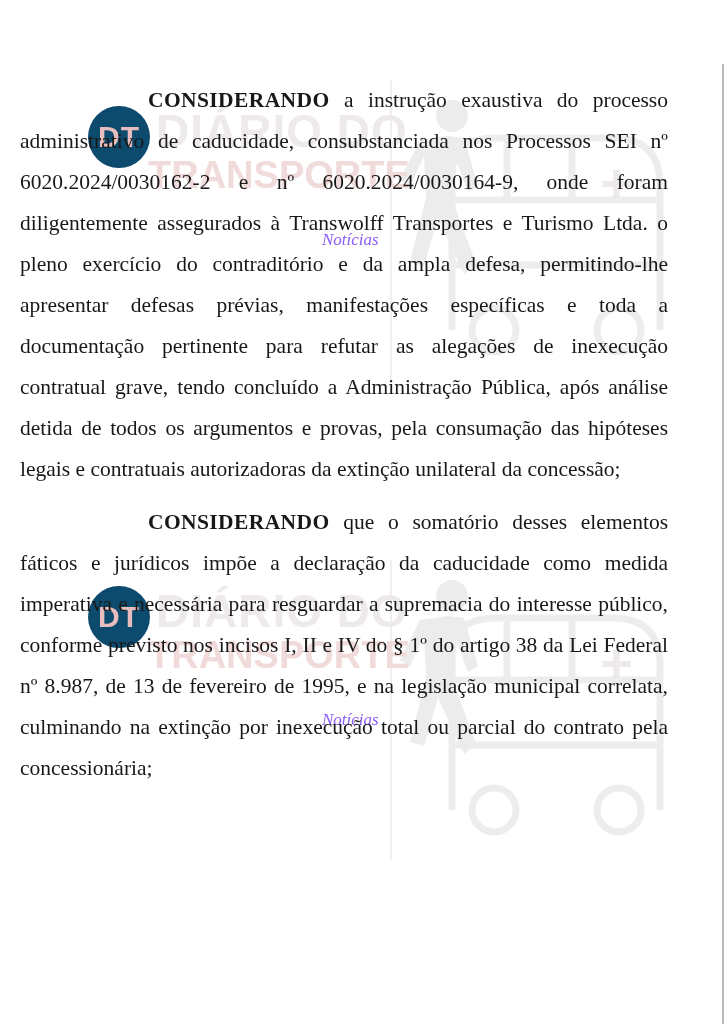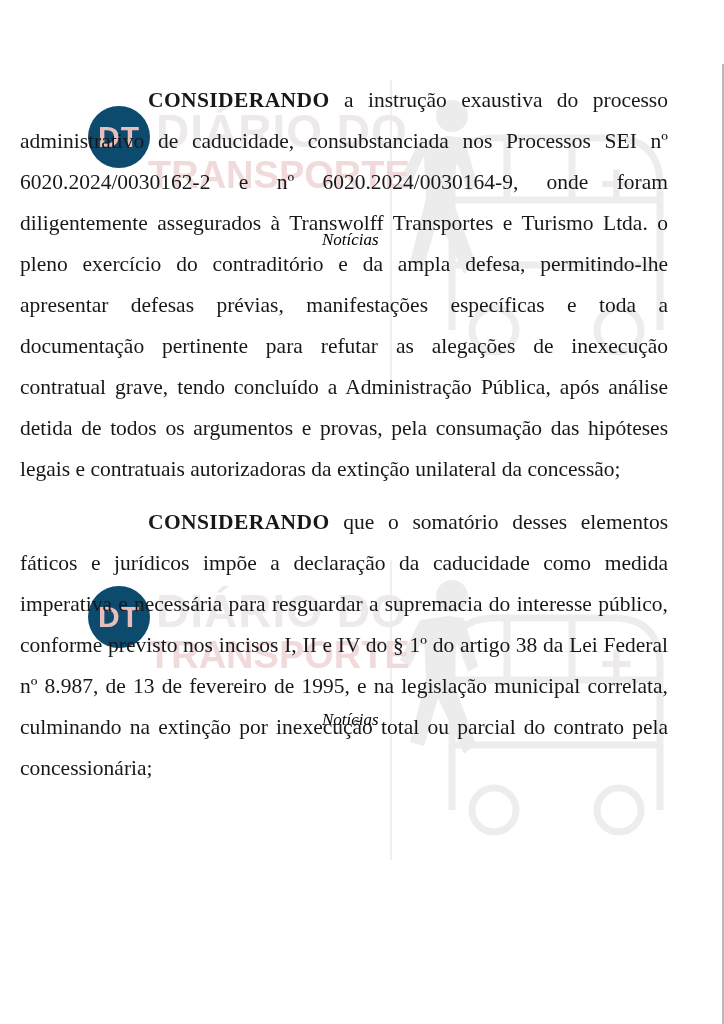--- a/index.html
+++ b/index.html
@@ -80,21 +80,21 @@
     font-weight: bold;
     color: #eeeaea;
   }
   .wm-noticias {
     position: absolute;
     left: 262px;
     top: 150px;
     font-family: "Liberation Serif", serif;
     font-style: italic;
     font-size: 17px;
-    color: #000000;
+    color: #8b5cf6;
   }
   .wm-bus {
     position: absolute;
     right: 8px;
     top: 0px;
     width: 260px;
     height: 300px;
     opacity: 1;
   }
   .wm-walker {

